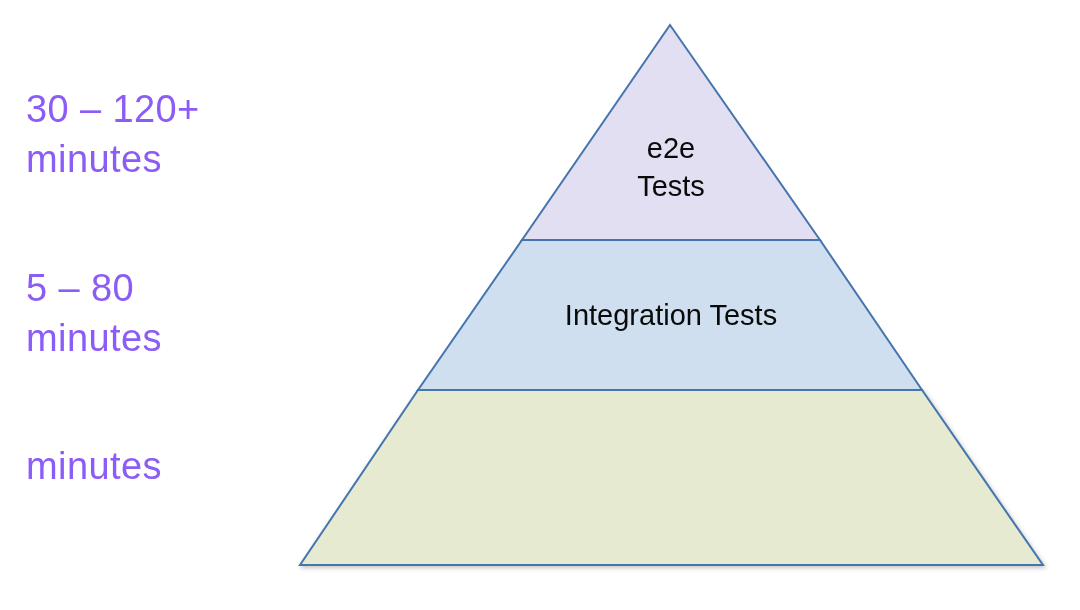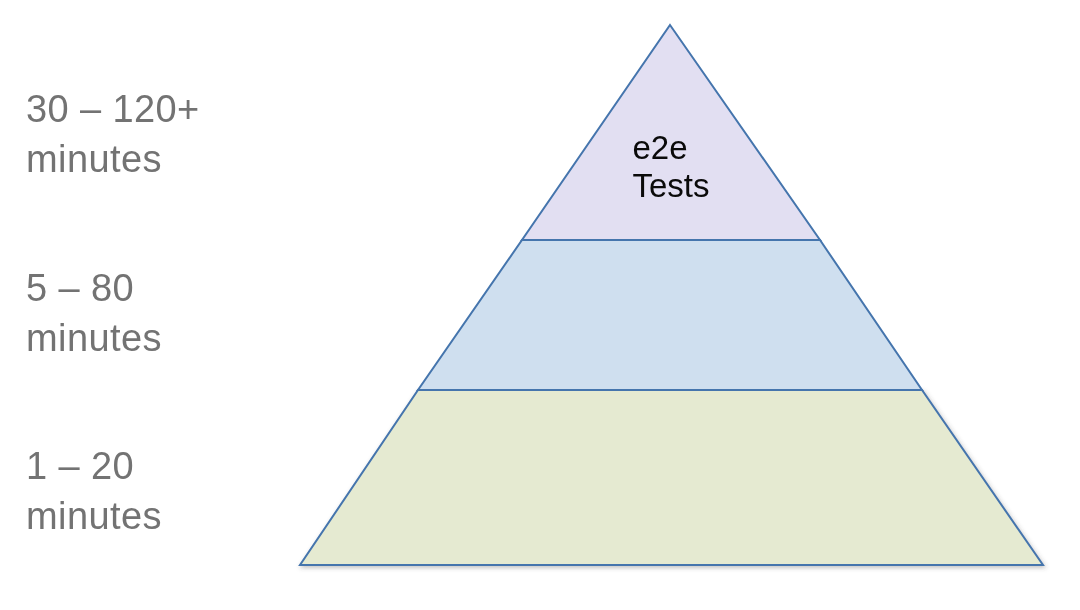--- a/index.html
+++ b/index.html
@@ -21,21 +21,21 @@
   }
 
   
   .duration-label {
     position: absolute;
     left: 26px;
     font-family: "Liberation Sans", sans-serif;
     font-weight: 300;
     font-size: 38px;
     line-height: 50px;
-    color: #737373;
+    color: #8b5cf6;
     letter-spacing: 0.4px;
     white-space: nowrap;
   }
   .duration-label .line {
     display: block;
   }
   #label-e2e      { top: 84px; }
   #label-integration { top: 263px; }
   #label-unit     { top: 441px; }
 
@@ -46,24 +46,24 @@
     top: 0;
     width: 1080px;
     height: 610px;
   }
 
   
   .tier-label {
     position: absolute;
     font-family: "Liberation Sans", sans-serif;
     font-weight: 400;
-    font-size: 33px;
+    font-size: 29px;
     line-height: 38px;
     color: #0a0a0a;
-    text-align: left;
+    text-align: center;
     white-space: nowrap;
     transform: translateX(-50%);
   }
   .tier-label .line { display: block; }
   #tier-text-e2e         { left: 671px; top: 129px; }
   #tier-text-integration { left: 671px; top: 296px; }
   #tier-text-unit        { left: 671px; top: 469px; }
 </style>
 </head>
 <body style="background: rgb(255, 255, 255);">
@@ -74,21 +74,20 @@
     <span class="line">30 – 120+</span>
     <span class="line">minutes</span>
   </div>
 
   <div class="duration-label" id="label-integration">
     <span class="line">5 – 80</span>
     <span class="line">minutes</span>
   </div>
 
   <div class="duration-label" id="label-unit">
-    <span class="line">1 – 20</span>
     <span class="line">minutes</span>
   </div>
 
   <svg id="pyramid-svg" viewBox="0 0 1080 610">
     <defs>
       <filter id="tier-shadow" x="-20%" y="-20%" width="140%" height="160%">
         <feDropShadow dx="1.5" dy="2" stdDeviation="2.2" flood-color="#4a4a4a" flood-opacity="0.32"></feDropShadow>
       </filter>
     </defs>
 
@@ -97,15 +96,18 @@
     <polygon id="tier-shape-integration" points="522,240 820,240 922,390 418,390" stroke-width="2" stroke-linejoin="miter" fill="#cfdfef" stroke="#4575ad"></polygon>
 
     <polygon id="tier-shape-e2e" points="670,25 820,240 522,240" stroke-width="2" stroke-linejoin="miter" fill="#e2dff2" stroke="#4575ad"></polygon>
   </svg>
 
   <div class="tier-label" id="tier-text-e2e">
     <span class="line">e2e</span>
     <span class="line">Tests</span>
   </div>
 
+  <div class="tier-label" id="tier-text-integration">
+    <span class="line">Integration Tests</span>
+  </div>
 
 
 </div>
 
 </body></html>

